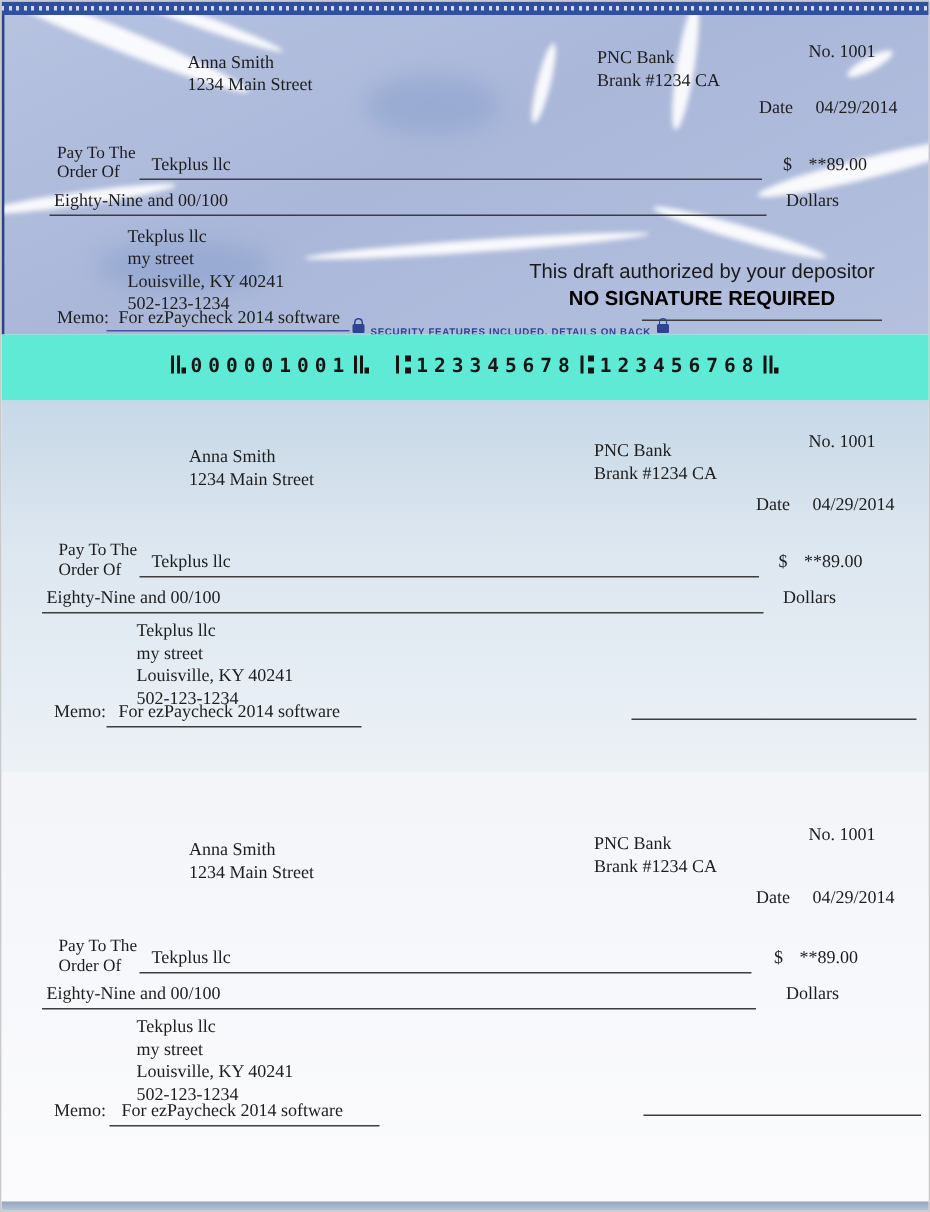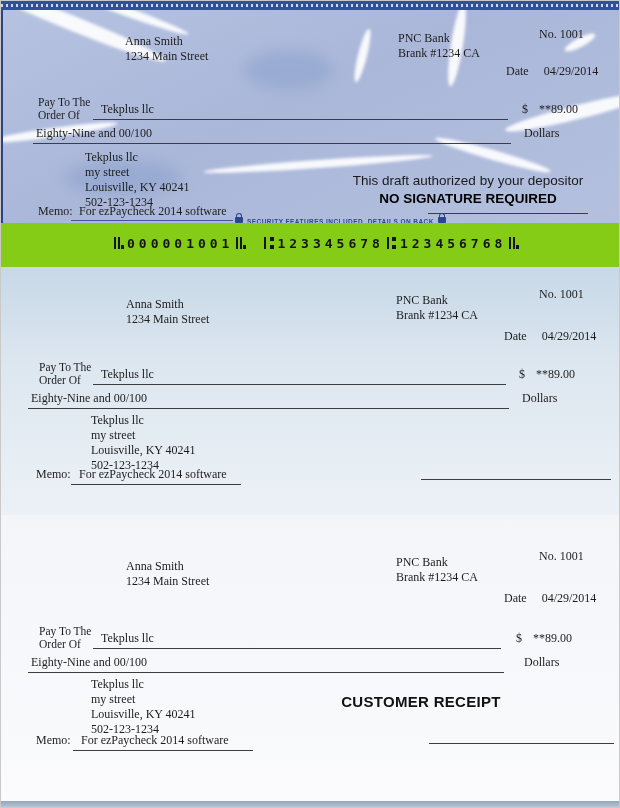--- a/index.html
+++ b/index.html
@@ -17,21 +17,21 @@
       #30509f;
   }
   
   .check-top{
     position:absolute;left:0;top:9px;width:620px;height:213px;
     background:linear-gradient(155deg,#b6c2e0 0%,#aab7d9 45%,#b4c0de 100%);
     border-left:2px solid #2a4286;box-sizing:border-box;overflow:hidden;
   }
   .micr-strip{
     position:absolute;left:0;top:222px;width:620px;height:44px;
-    background:#84cc16;border-bottom:1px solid #e3e7ee;
+    background:#5eead4;border-bottom:1px solid #e3e7ee;
   }
   .check-mid{
     position:absolute;left:0;top:266px;width:620px;height:248px;
     background:linear-gradient(#c7d8e7 0%,#dde7f0 40%,#ecf1f6 100%);
     overflow:hidden;
   }
   .check-bottom{
     position:absolute;left:0;top:514px;width:620px;height:286px;
     background:linear-gradient(#f3f5f9 0%,#fbfbfd 100%);
     overflow:hidden;
@@ -220,21 +220,20 @@
     </div>
     <div class="abs t12" style="left:30px;top:140px;">Eighty-Nine  and 00/100</div>
     <div class="rule" style="left:27px;top:157px;width:476px;"></div>
     <div class="abs t12" style="left:523px;top:140px;">Dollars</div>
     <div class="abs addr" style="left:90px;top:162px;">
       <div>Tekplus llc</div>
       <div>my street</div>
       <div>Louisville, KY 40241</div>
       <div>502-123-1234</div>
     </div>
-    <div class="abs stamp" style="left:290px;top:178px;width:260px;text-align:center;">CUSTOMER RECEIPT</div>
     <div class="abs t12" style="left:35px;top:218px;">Memo:</div>
     <div class="abs t12" style="left:80px;top:218px;">For ezPaycheck 2014 software</div>
     <div class="rule" style="left:72px;top:235px;width:180px;"></div>
     <div class="rule" style="left:428px;top:228px;width:185px;"></div>
   </div>
 
   <div class="bottomedge"></div>
 </div>
 
 </body></html>

